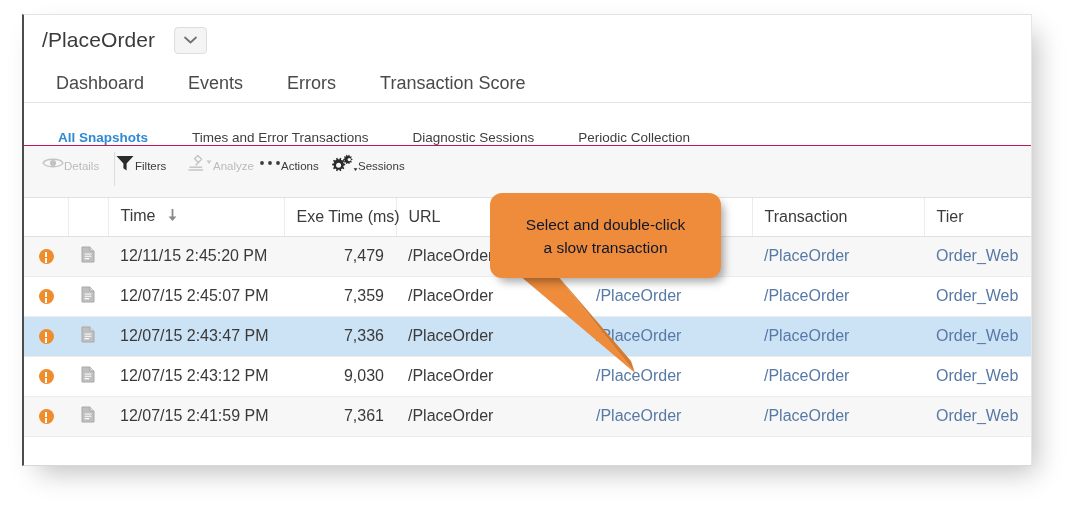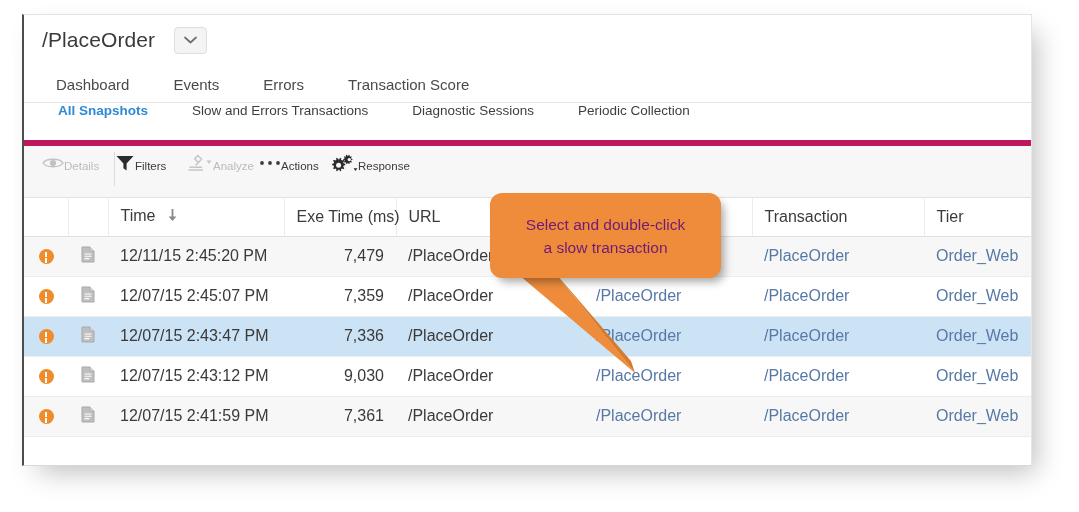--- a/index.html
+++ b/index.html
@@ -69,21 +69,21 @@
     display: flex;
     align-items: flex-end;
     height: 38px;
     padding: 0 10px;
     border-bottom: 1px solid #e3e3e3;
     background: #ffffff;
   }
   .ptab {
     position: relative;
     padding: 0 22px 10px 22px;
-    font-size: 15px;
+    font-size: 18px;
     color: #4a4a4a;
     cursor: pointer;
     white-space: nowrap;
     line-height: 1;
   }
   .ptab.active {
     color: #2e8ad6;
     font-weight: bold;
   }
   .ptab.active::after {
@@ -92,24 +92,24 @@
     left: 10px;
     right: 10px;
     bottom: -1px;
     height: 3px;
     background: #2e8ad6;
   }
 
   
   #secondary-tabs {
     display: flex;
-    align-items: flex-start;
+    align-items: flex-end;
     height: 43px;
     padding: 0 12px;
-    border-bottom: 6px solid #be185d;
+    border-bottom: 1px solid #be185d;
     background: #ffffff;
   }
   .stab {
     padding: 0 22px;
     font-size: 13.5px;
     color: #3e3e3e;
     cursor: pointer;
     white-space: nowrap;
   }
   .stab.active {
@@ -234,21 +234,21 @@
     left: 490px;
     top: 193px;
     width: 231px;
     z-index: 40;
   }
   #callout-bubble {
     background: #ef8c3c;
     border-radius: 12px;
     padding: 20px 16px 18px 16px;
     text-align: center;
-    color: #701a75;
+    color: #0f172a;
     font-size: 15.5px;
     line-height: 1.5;
     box-shadow: 5px 6px 8px -2px rgba(0,0,0,0.34);
     position: relative;
     z-index: 2;
   }
   #callout-tail {
     position: absolute;
     left: 23px;
     top: 80px;
@@ -275,21 +275,21 @@
 
     <div id="primary-tabs">
       <div class="ptab">Dashboard</div>
       <div class="ptab">Events</div>
       <div class="ptab">Errors</div>
       <div class="ptab">Transaction Score</div>
     </div>
 
     <div id="secondary-tabs">
       <div class="stab active">All Snapshots</div>
-      <div class="stab">Slow and Errors Transactions</div>
+      <div class="stab">Times and Error Transactions</div>
       <div class="stab">Diagnostic Sessions</div>
       <div class="stab">Periodic Collection</div>
     </div>
 
     <div id="toolbar">
 
       <div class="tool disabled">
         <span class="ticon">
           <svg width="22" height="14" viewBox="0 0 22 14">
             <path d="M1 7 C4 2, 18 2, 21 7 C18 12, 4 12, 1 7 Z" fill="none" stroke="#c2c2c2" stroke-width="1.4"></path>
@@ -341,21 +341,21 @@
               <path d="M8.2 6.2 l1.5-.5 .55 1.55 1.65 0 .55-1.55 1.5 .5 -.4 1.6 1.35 .95 1.5-.75 .85 1.3 -1.2 1.15 .5 1.55 1.65 .25 0 1.6 -1.65 .25 -.5 1.55 1.2 1.15 -.85 1.3 -1.5-.75 -1.35 .95 .4 1.6 -1.5 .5 -.55-1.55 -1.65 0 -.55 1.55 -1.5-.5 .4-1.6 -1.35-.95 -1.5 .75 -.85-1.3 1.2-1.15 -.5-1.55 -1.65-.25 0-1.6 1.65-.25 .5-1.55 -1.2-1.15 .85-1.3 1.5 .75 1.35-.95 z" transform="translate(-2.5,-1.5) scale(0.92)"></path>
             </g>
             <circle cx="7.6" cy="11.2" r="2.5" fill="#f7f7f7"></circle>
             <g fill="#2b2b2b">
               <path d="M16.6 1.0 l1.1-.35 .4 1.1 1.2 0 .4-1.1 1.1 .35 -.3 1.15 .98 .68 1.08-.54 .62 .95 -.87 .83 .36 1.12 1.2 .18 0 1.16 -1.2 .18 -.36 1.12 .87 .83 -.62 .95 -1.08-.54 -.98 .68 .3 1.15 -1.1 .35 -.4-1.1 -1.2 0 -.4 1.1 -1.1-.35 .3-1.15 -.98-.68 -1.08 .54 -.62-.95 .87-.83 -.36-1.12 -1.2-.18 0-1.16 1.2-.18 .36-1.12 -.87-.83 .62-.95 1.08 .54 .98-.68 z" transform="translate(0.4,0.2) scale(0.88)"></path>
             </g>
             <circle cx="18.3" cy="5.6" r="1.7" fill="#f7f7f7"></circle>
             <path d="M22.6 14.2 L26.4 14.2 L24.5 17.0 Z" fill="#2b2b2b"></path>
           </svg>
         </span>
-        <span class="tlabel">Response</span>
+        <span class="tlabel">Sessions</span>
       </div>
 
     </div>
 
     <table id="snapshot-table">
       <thead>
         <tr>
           <th class="col-status"></th>
           <th class="col-doc"></th>
           <th class="col-time">

